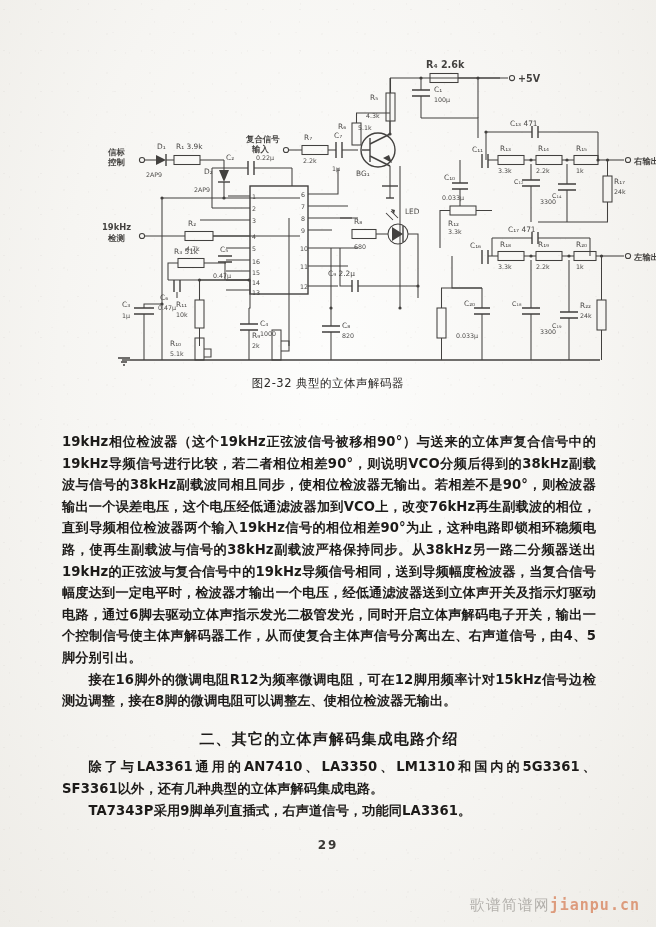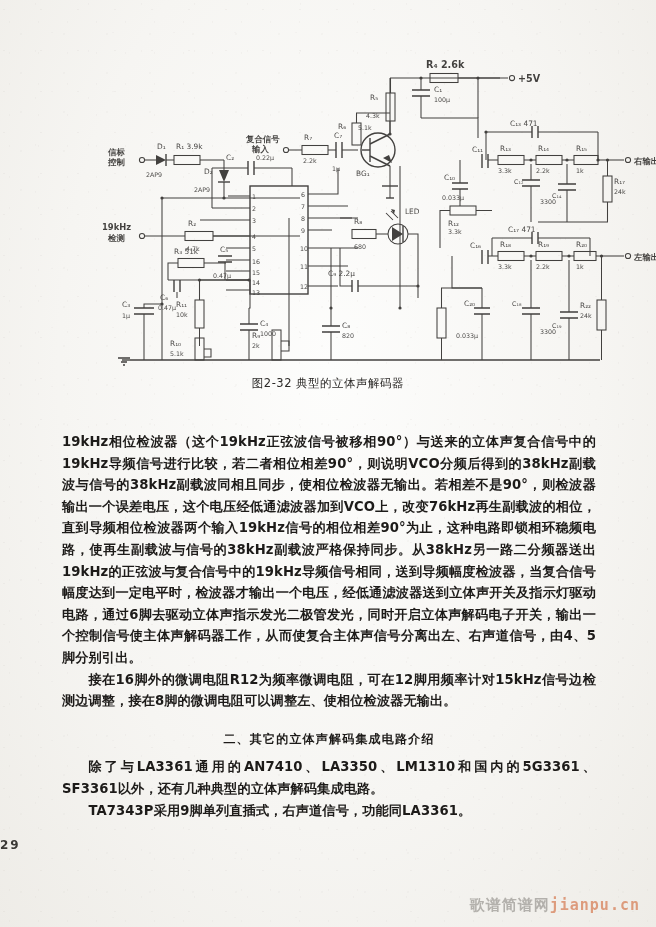--- a/index.html
+++ b/index.html
@@ -50,39 +50,39 @@
     font-weight:700;
     letter-spacing:.1px;
     filter:blur(.2px);
     margin-top:35px;
   }
   .body p{margin:0;}
   .indent{text-indent:2em;}
   .sec-head{
     margin:12px 0 6px 0;
     text-align:center;
-    font-size:12px;
+    font-size:15px;
     font-weight:700;
     letter-spacing:1.2px;
   }
   .gap{height:5px;}
   .pagenum{
     position:absolute;left:0;right:0;top:838px;
-    text-align:left;
+    text-align:center;
     font-size:12px;color:#3a3835;font-weight:700;
     letter-spacing:2px;
     filter:blur(.2px);
   }
   .watermark{
     position:absolute;right:16px;bottom:12px;
     font-size:15px;letter-spacing:1px;
     white-space:nowrap;
     opacity:.62;
   }
-  .wm-cn{color:#8d8a85;font-weight:700;}
+  .wm-cn{color:#8d8a85;font-weight:400;}
   .wm-en{color:#d2693a;font-weight:700;font-family:"DejaVu Sans Mono","Liberation Mono",monospace;}
   
   .ink{stroke:#1b1917;fill:none;stroke-width:1.05;}
   .ink2{stroke:#1b1917;fill:none;stroke-width:1.4;}
   .fill{fill:#1b1917;stroke:none;}
   .lbl{font-family:"DejaVu Sans","Liberation Sans",sans-serif;font-size:7.4px;fill:#1b1917;}
   .lbl-cn{font-family:"DejaVu Sans","Liberation Sans",sans-serif;font-size:8.4px;fill:#1b1917;font-weight:700;}
   .lbl-sm{font-family:"DejaVu Sans","Liberation Sans",sans-serif;font-size:6.3px;fill:#1b1917;}
   .lbl-big{font-family:"DejaVu Sans","Liberation Sans",sans-serif;font-size:9.6px;fill:#1b1917;font-weight:700;}
   .faded{opacity:.82;}

